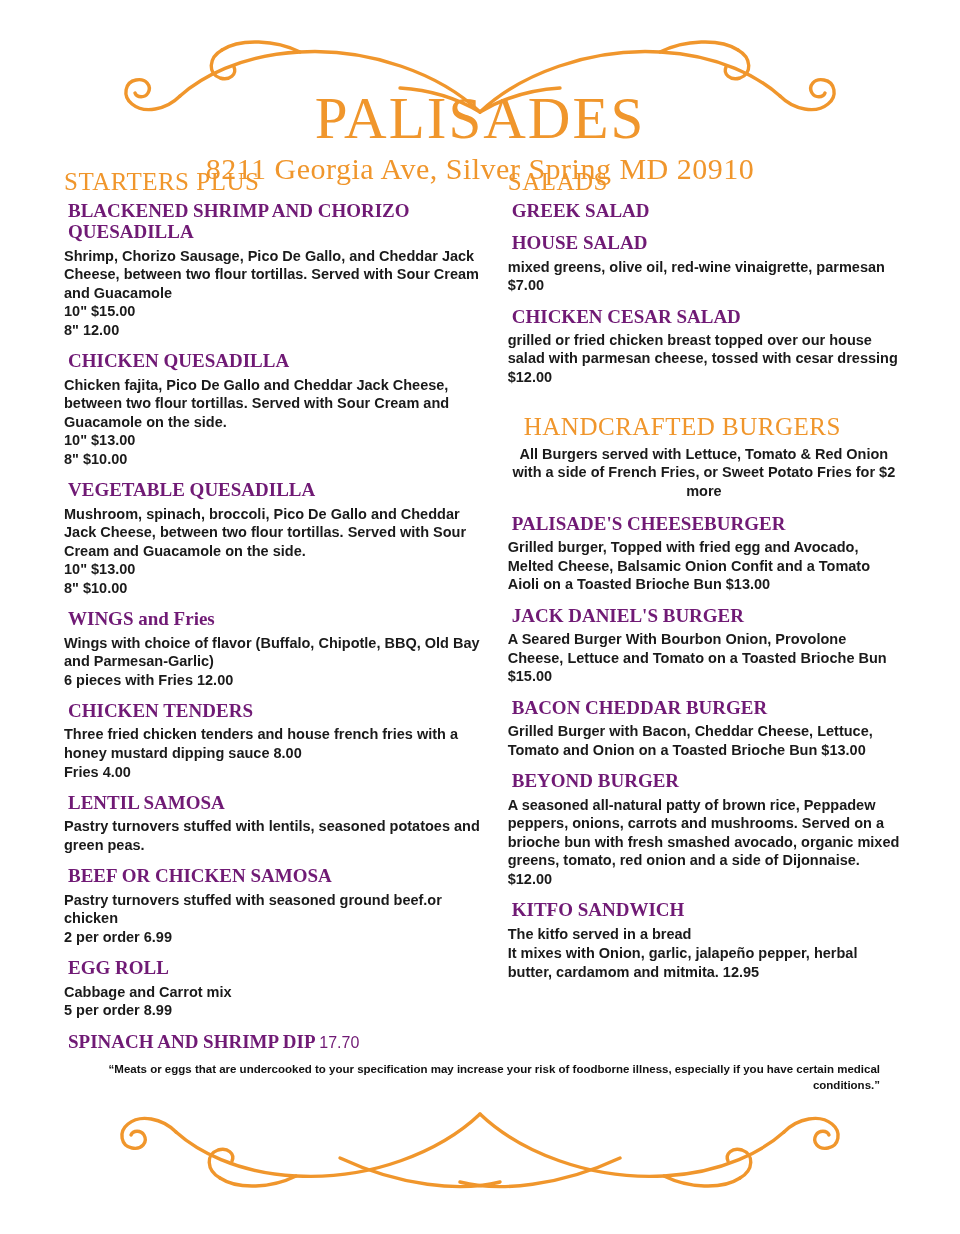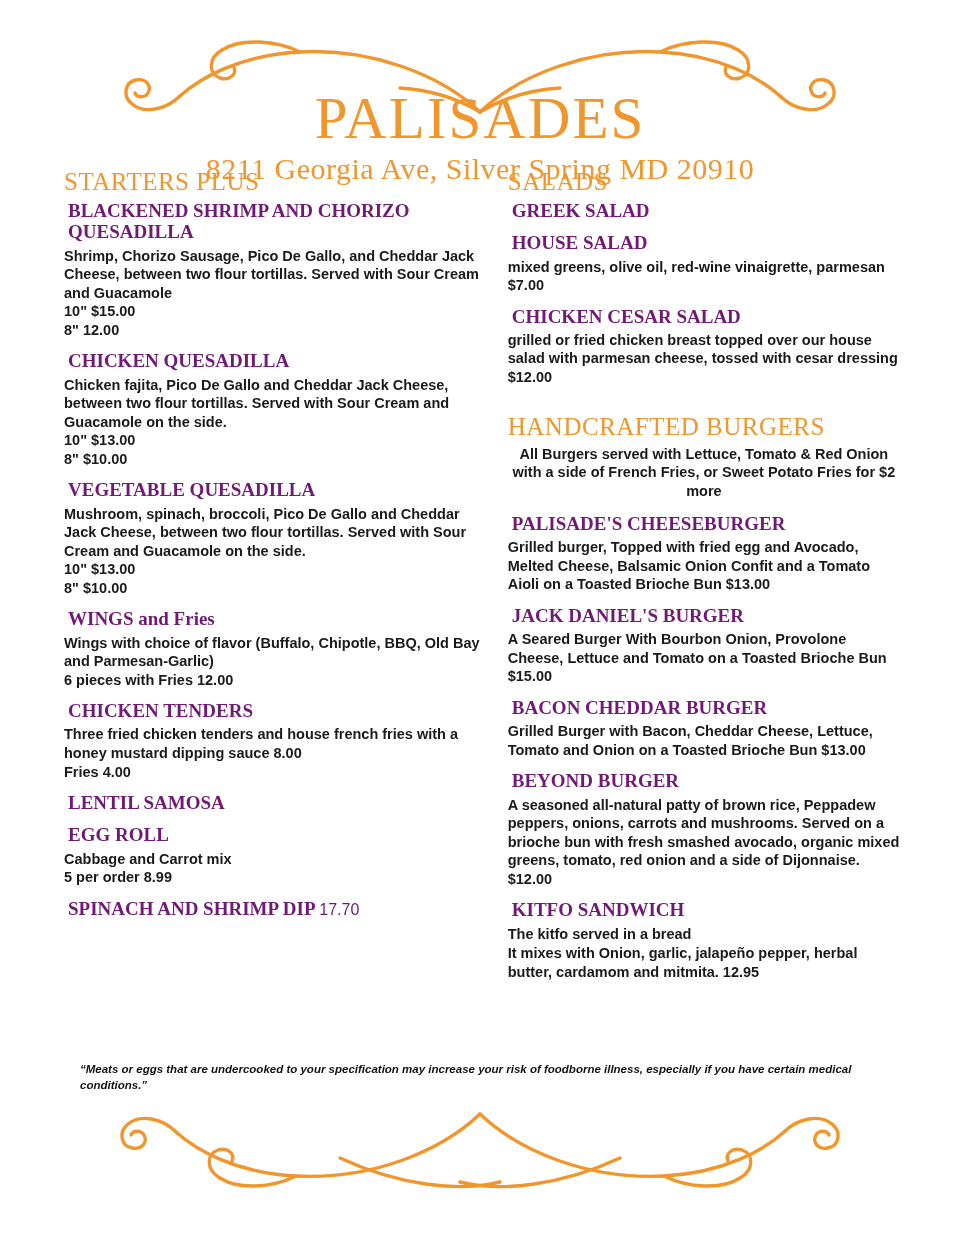--- a/index.html
+++ b/index.html
@@ -83,20 +83,21 @@
   .section-title {
     font-family: "Liberation Serif", serif;
     color: #F0962C;
     font-size: 25px;
     letter-spacing: 0.5px;
     margin: 0 0 4px 0;
     font-weight: normal;
   }
   .section-title.spaced {
     margin-top: 26px;
+    margin-left: 16px;
   }
 
   .item {
     margin-bottom: 11px;
   }
   .item-name {
     font-family: "Liberation Serif", serif;
     font-weight: bold;
     font-size: 19px;
     color: #701a75;
@@ -129,26 +130,25 @@
     margin: 2px 0 12px 0;
     text-align: center;
   }
 
   
   .disclaimer {
     position: absolute;
     left: 80px;
     right: 80px;
     top: 1062px;
-    text-align: left;
+    text-align: right;
     font-size: 11.5px;
     font-weight: bold;
     line-height: 1.35;
     color: #111;
-    font-style: italic;
   }
 </style>
 </head>
 <body>
 
 <div class="page">
 
   <div class="ornament-top">
     <svg viewBox="0 0 880 96" width="880" height="96" xmlns="http://www.w3.org/2000/svg">
       <g fill="none" stroke="#F0962C" stroke-width="3.4" stroke-linecap="round">
@@ -204,22 +204,28 @@
       </div>
 
       <div class="item">
         <p class="item-name">CHICKEN TENDERS</p>
         <p class="item-desc">Three fried chicken tenders and house french fries with a honey mustard dipping sauce  8.00</p>
         <p class="item-price-line">Fries 4.00</p>
       </div>
 
       <div class="item">
         <p class="item-name">LENTIL SAMOSA</p>
-      </div>
-
+        <p class="item-desc">Pastry turnovers stuffed with lentils, seasoned potatoes and green peas.</p>
+      </div>
+
+      <div class="item">
+        <p class="item-name">BEEF OR  CHICKEN SAMOSA</p>
+        <p class="item-desc">Pastry turnovers stuffed with seasoned ground beef.or chicken</p>
+        <p class="item-price-line">2 per order 6.99</p>
+      </div>
 
       <div class="item">
         <p class="item-name">EGG ROLL</p>
         <p class="item-desc">Cabbage and Carrot mix</p>
         <p class="item-price-line">5 per order 8.99</p>
       </div>
 
       <div class="item">
         <p class="item-name">
           <span>SPINACH AND SHRIMP DIP</span>

